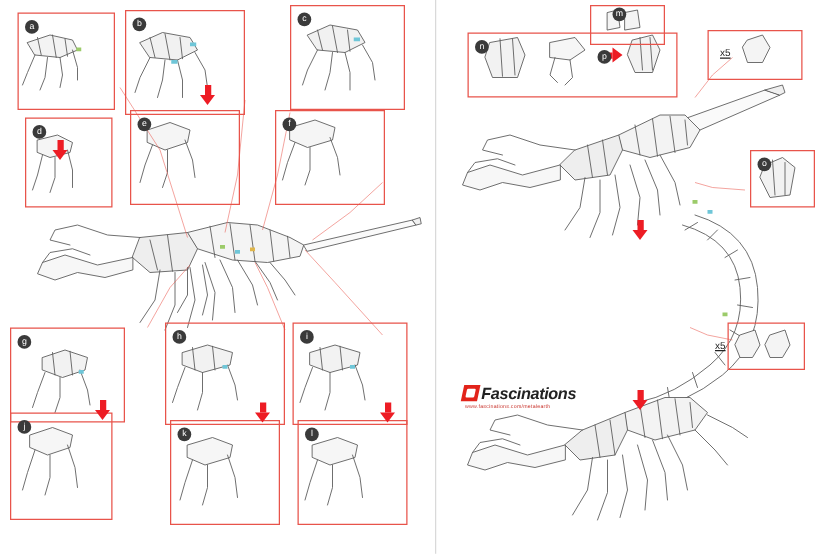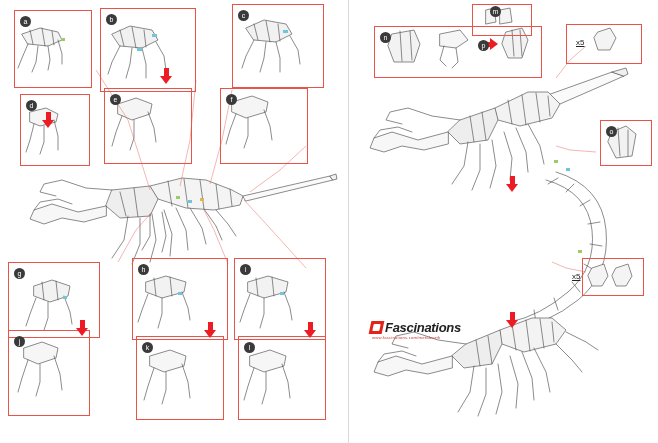--- a/index.html
+++ b/index.html
@@ -102,21 +102,21 @@
     font-size: 8px;
     color: #222;
     font-family: "Liberation Sans", sans-serif;
     z-index: 6;
     text-decoration: underline;
   }
   
   .brand {
     position: absolute;
     left: 370px;
-    top: 320px;
+    top: 307px;
     width: 110px;
     height: 26px;
     z-index: 8;
   }
   .brand .mark {
     position: absolute;
     left: 0;
     top: 1px;
     width: 13px;
     height: 13px;

